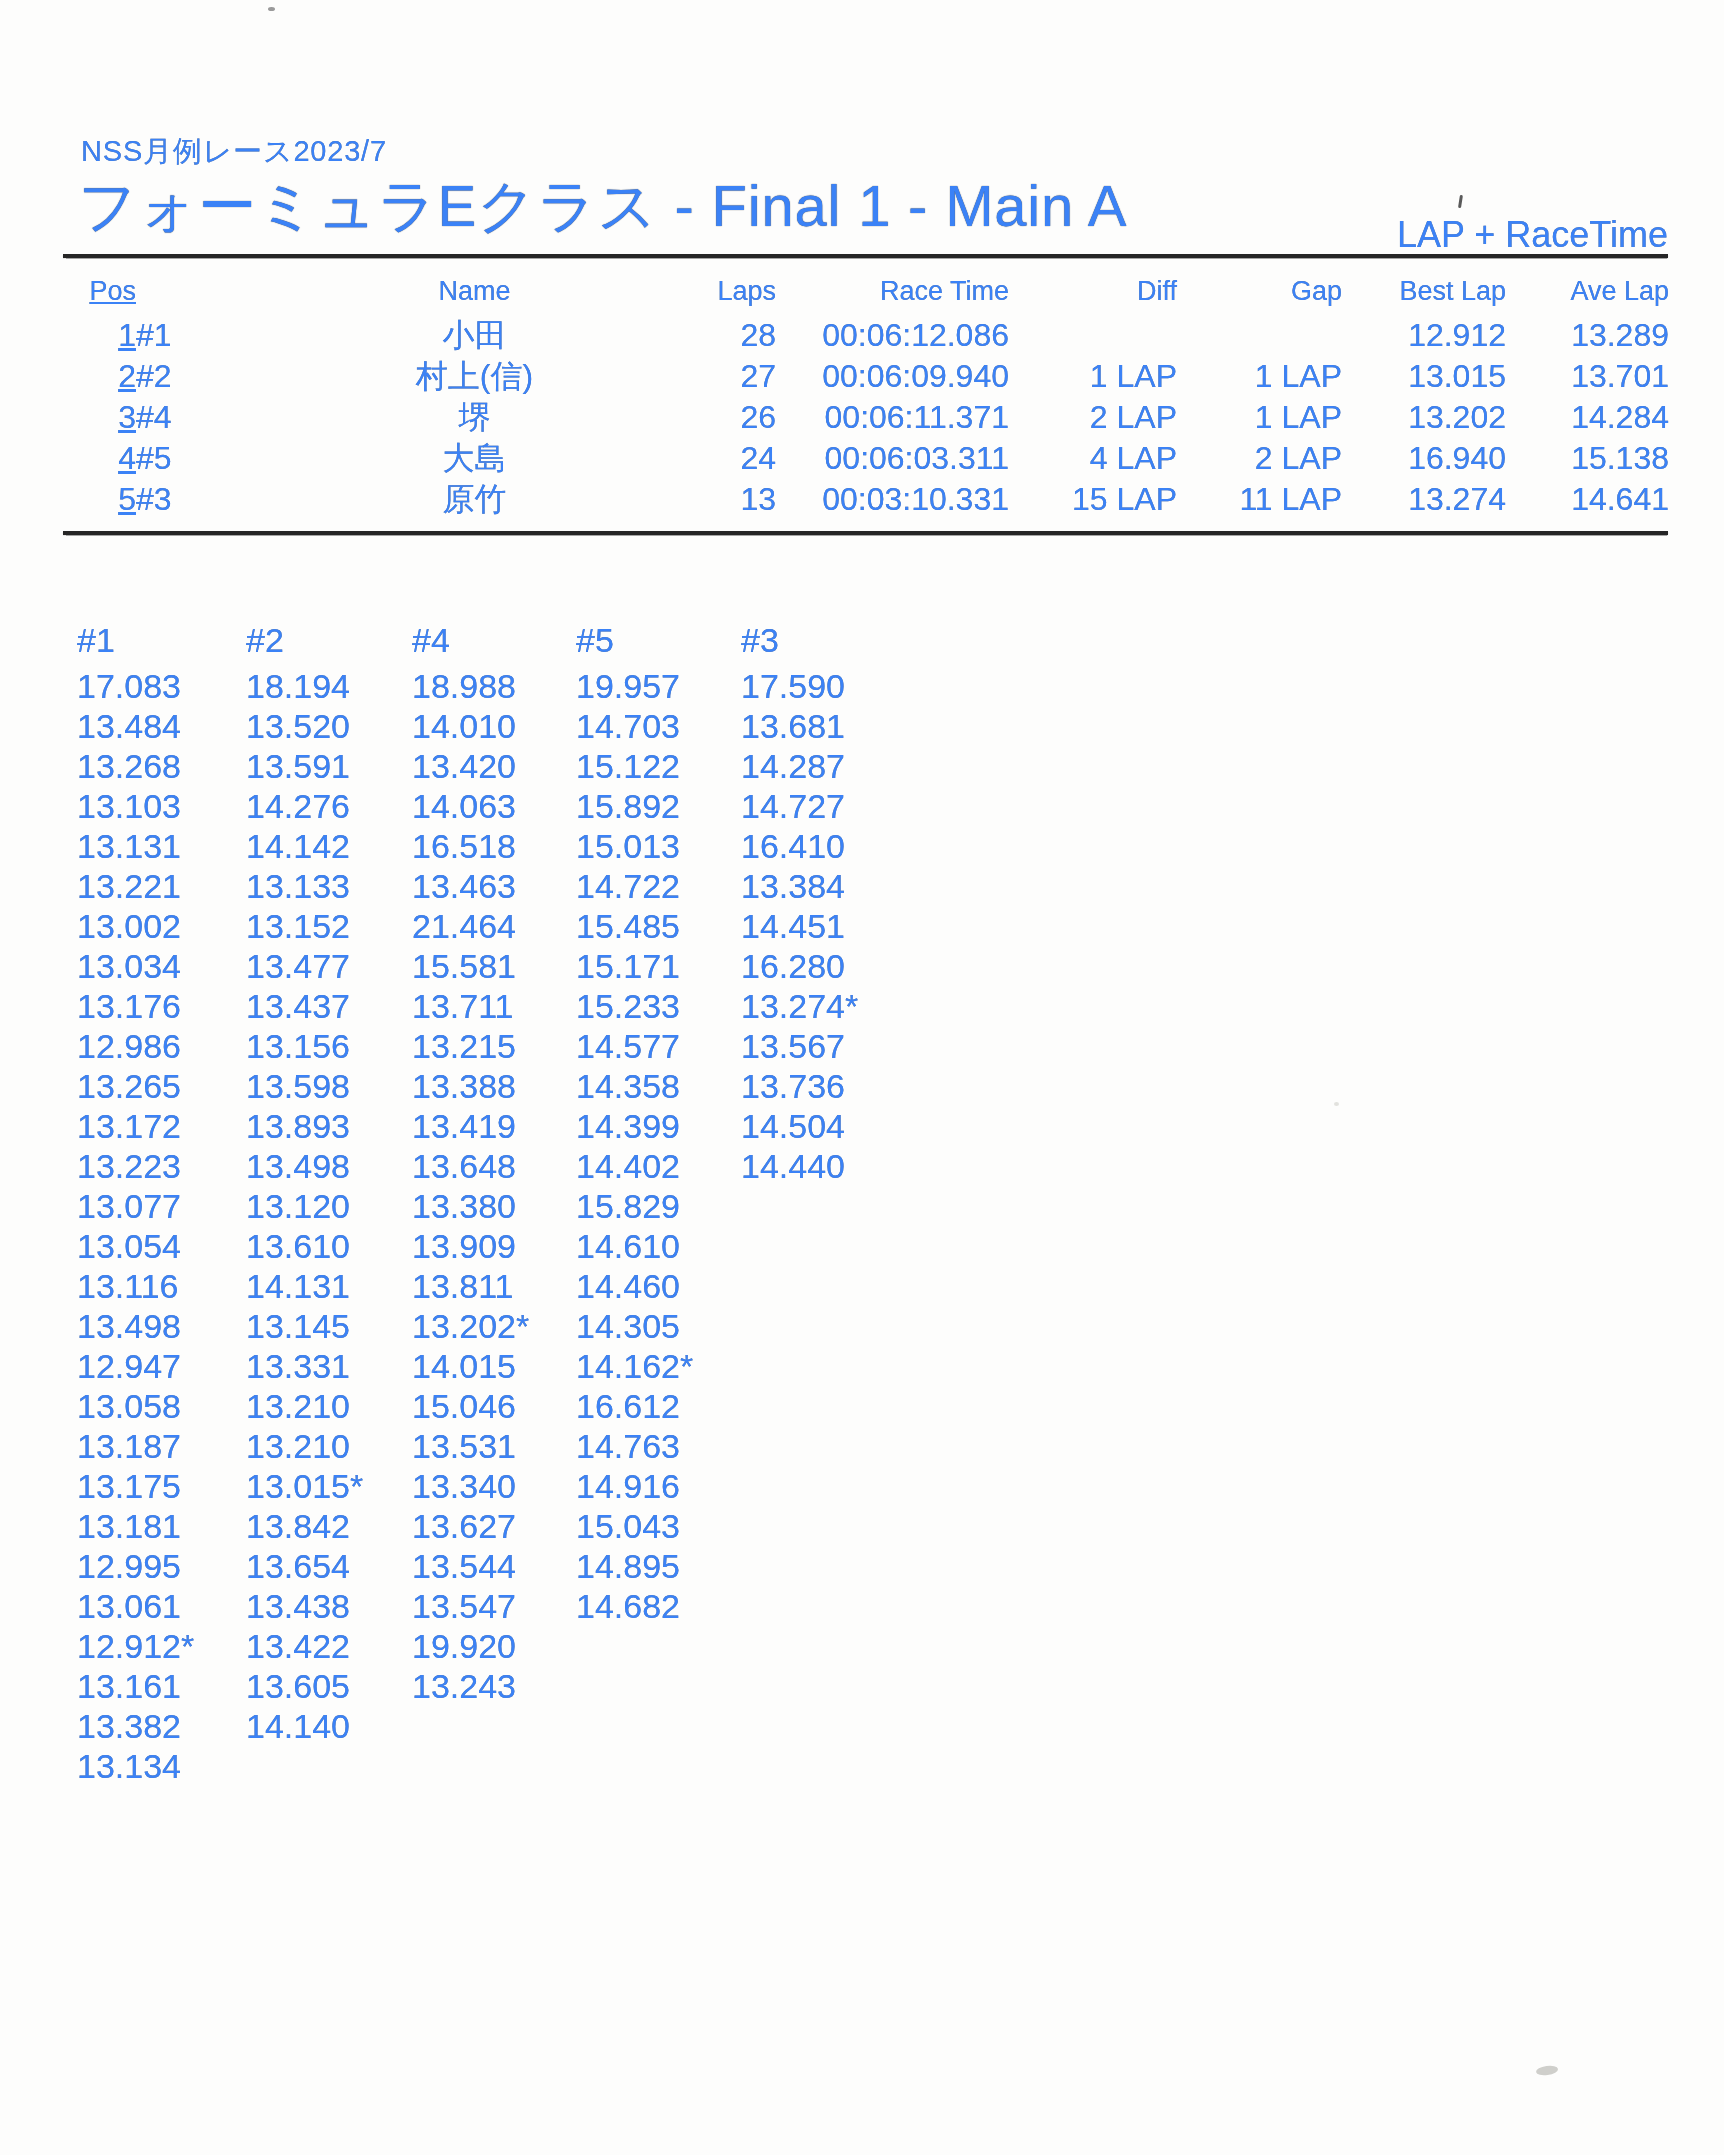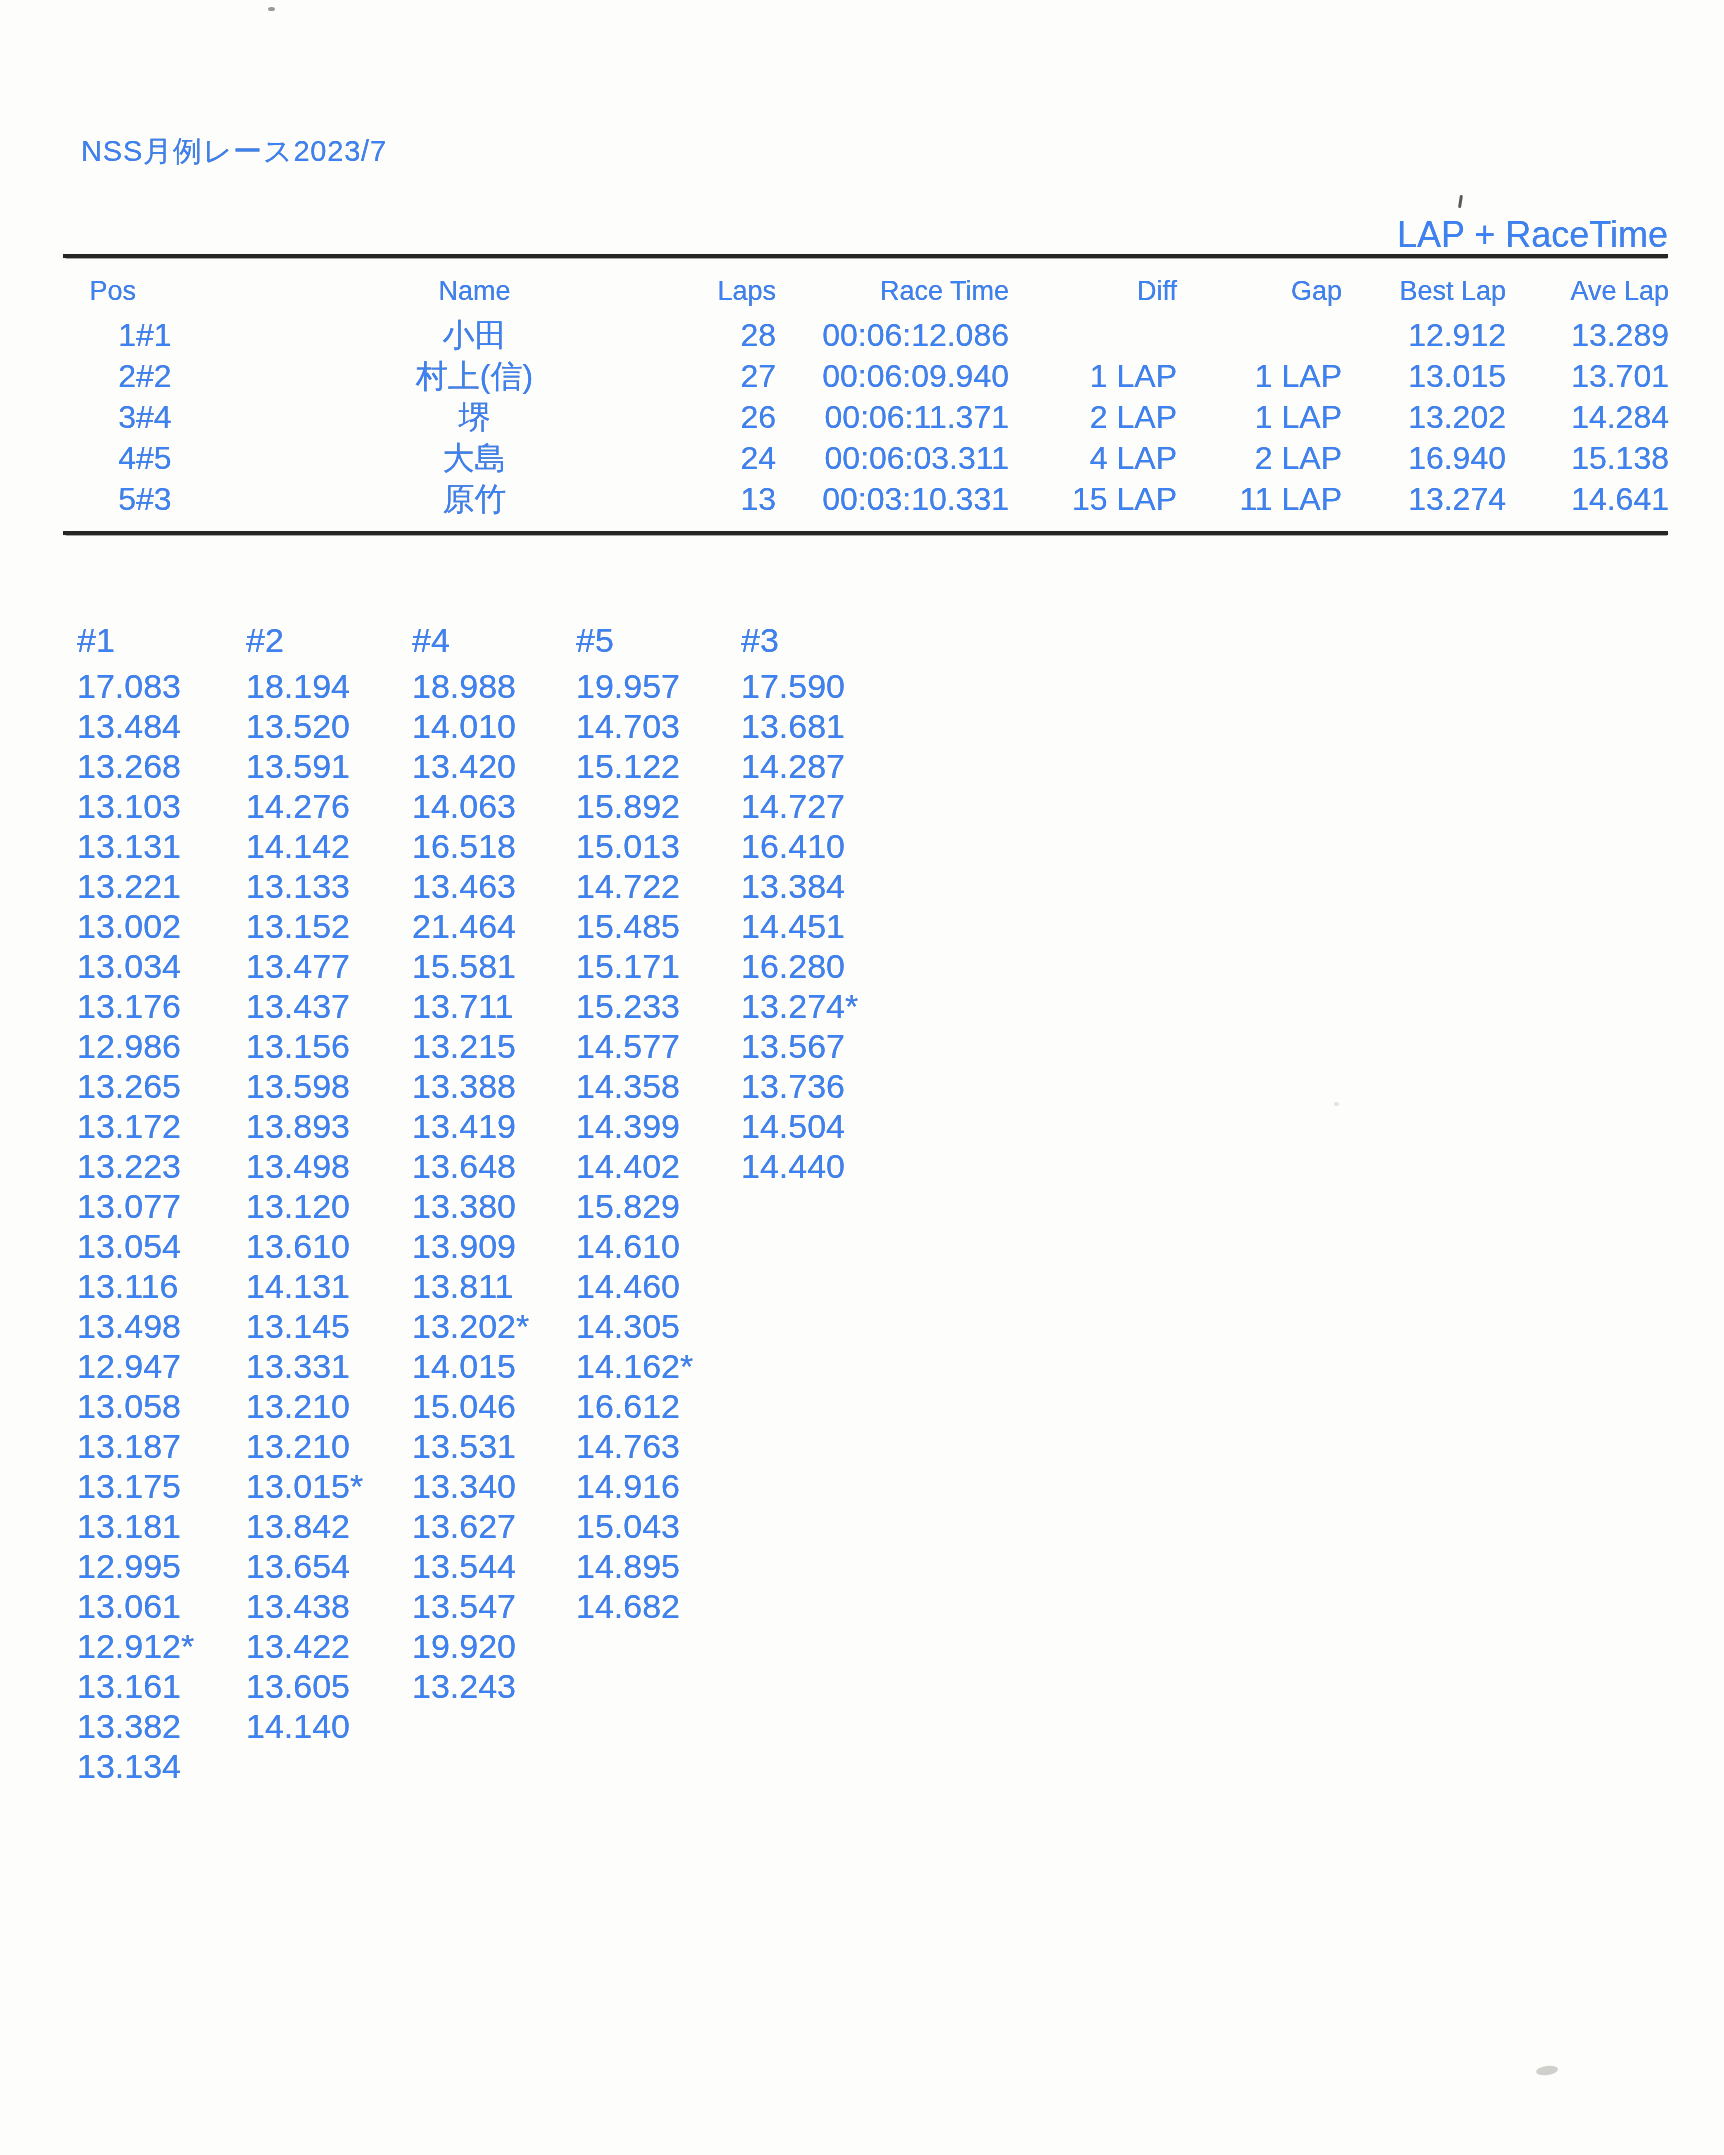--- a/index.html
+++ b/index.html
@@ -50,21 +50,21 @@
   table.results th{
     font-weight:normal;font-size:27px;
     vertical-align:bottom;line-height:30.5px;padding:0 0 5.1px 0;
   }
   table.results thead tr{height:42px;}
   table.results tbody tr{height:41px;}
   table.results td{
     font-size:32px;vertical-align:bottom;line-height:36px;padding:0;
     white-space:nowrap;
   }
-  .col-pos{text-align:right;}
+  .col-pos{text-align:right;text-decoration:underline;}
   td.col-pos{padding-right:10.2px;}
   .col-no{text-align:left;padding-left:48px;}
   .col-name{text-align:center;padding-left:14.4px;}
   td.col-name{font-size:36px;line-height:37px;}
   .col-laps,.col-race_time,.col-diff,.col-gap,.col-best_lap,.col-ave_lap{text-align:right;}
 
   .lap-times{position:absolute;left:77px;top:620px;height:1204px;width:932px;}
   .lap-col{position:absolute;top:0;width:203px;}
   .lap-col:nth-child(1){left:0;}
   .lap-col:nth-child(2){left:169px;}
@@ -80,20 +80,21 @@
   .artifact-tick{top:195px;left:1459px;width:2.5px;height:12.7px;background:#5a5a5a;border-radius:1.7px;transform:rotate(9deg);}
   .artifact-smudge{top:2066px;left:1536px;width:22px;height:8.5px;background:#cfcfcb;border-radius:50%;transform:rotate(-8deg);}
   .artifact-speck{top:1102px;left:1334px;width:5.1px;height:4.2px;background:#e2e2de;border-radius:50%;}
 </style>
 </head>
 <body>
 
 <div class="page">
 
   <div class="header-note">NSS月例レース2023/7</div>
+  <div class="title">フォーミュラEクラス - Final 1 - Main A</div>
   <div class="timing-mode">LAP + RaceTime</div>
 
   <div class="rule rule-top"></div>
 
   <table class="results">
     <colgroup>
       <col class="c-pos">
         <col class="c-no">
         <col class="c-name">
         <col class="c-laps">

